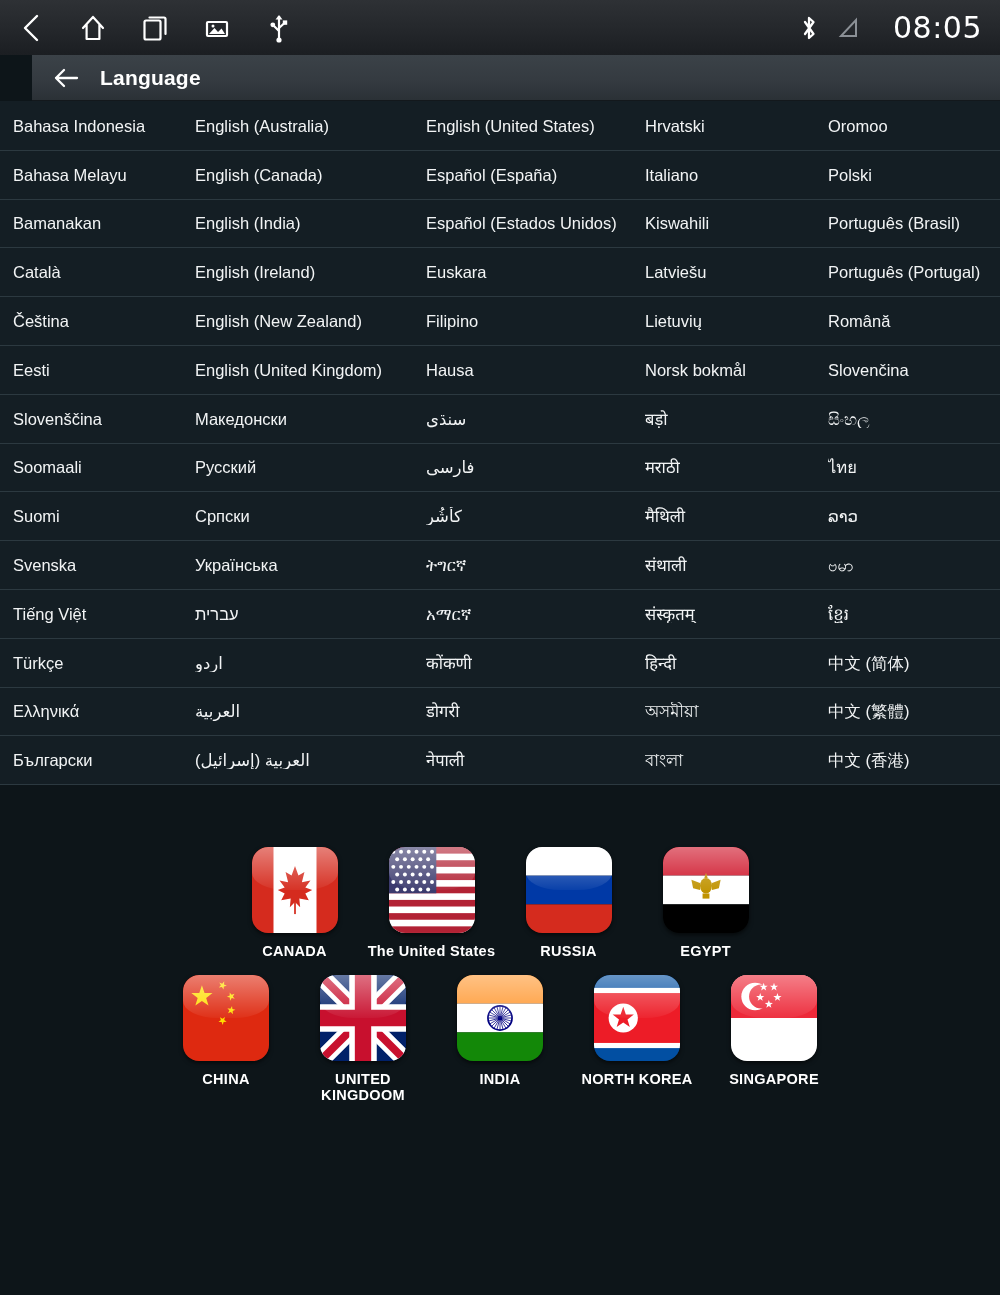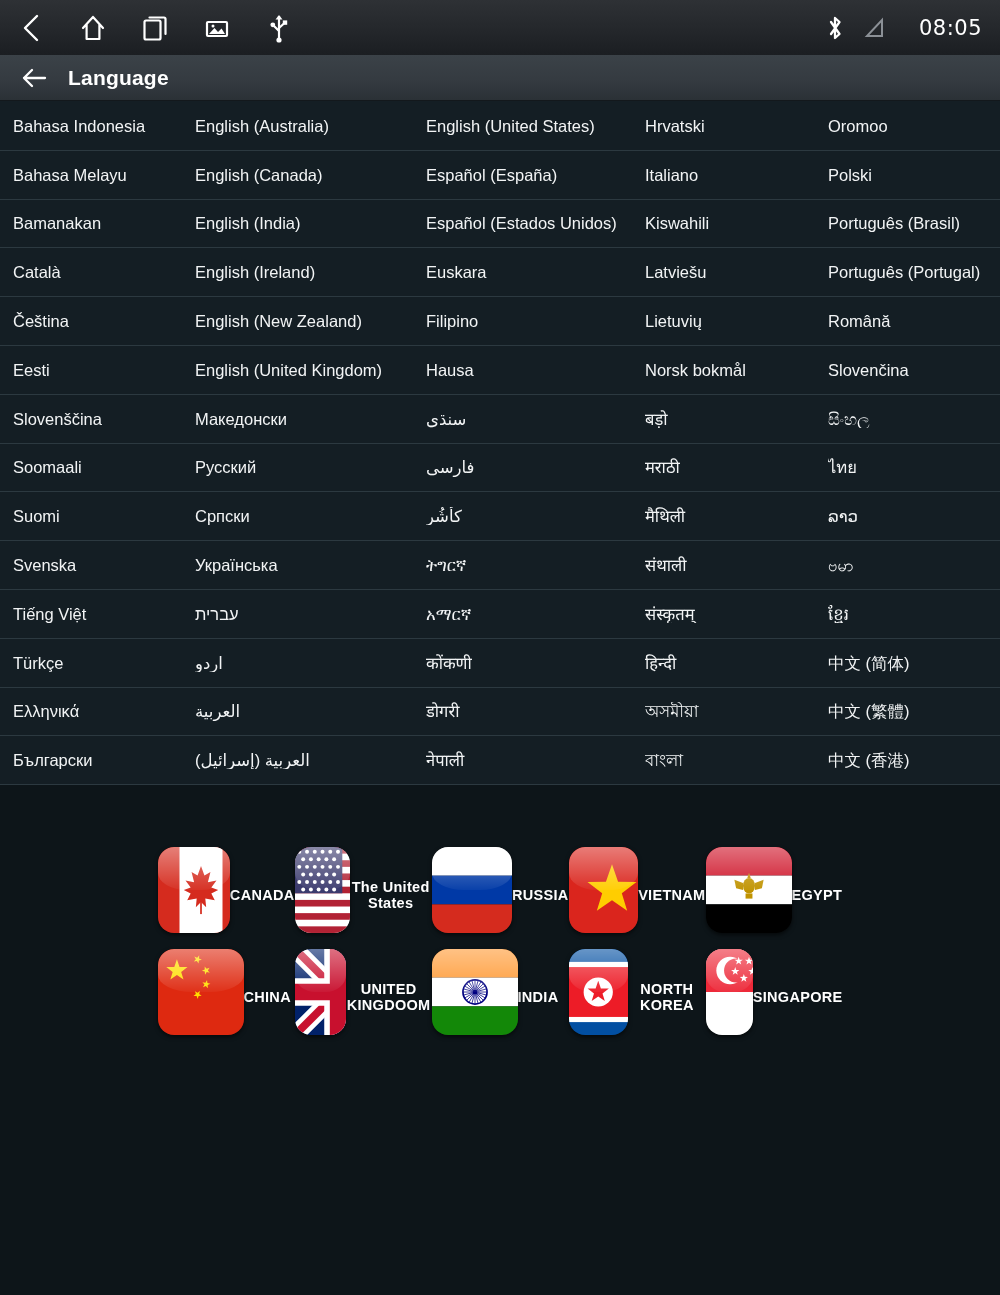--- a/index.html
+++ b/index.html
@@ -24,32 +24,33 @@
     display: flex; align-items: center; justify-content: center;
   }
   .sb-icon svg { display: block; }
   .sb-right {
     position: absolute; right: 0; top: 0; height: 55px;
     display: flex; align-items: center; padding-right: 18px;
   }
   .sb-right .sb-icon { width: 40px; }
   #clock {
     color: #ffffff;
-    font-size: 21px;
+    font-size: 30px;
     letter-spacing: 0.5px;
     margin-left: 24px;
     font-family: "DejaVu Sans", sans-serif;
   }
 
   
   #title-bar {
     height: 46px;
     background: linear-gradient(to bottom, #3b4248 0%, #343a40 60%, #2b3136 100%);
     display: flex; align-items: center;
     border-bottom: 1px solid #13181c;
+    margin-left: 32px;
   }
   #back-arrow {
     width: 68px; height: 46px;
     display: flex; align-items: center; justify-content: center;
   }
   #page-title {
     color: #ffffff;
     font-size: 21px;
     font-weight: bold;
     letter-spacing: 0.2px;
@@ -88,20 +89,21 @@
     padding-top: 62px;
   }
   .flag-row {
     display: flex;
     justify-content: center;
     margin-bottom: 16px;
   }
   .flag-item {
     width: 137px;
     display: flex;
+    flex-direction: column;
     align-items: center;
   }
   .flag-box {
     width: 86px; height: 86px;
     border-radius: 16px;
     overflow: hidden;
     position: relative;
     box-shadow: 0 2px 4px rgba(0,0,0,0.6);
   }
   .flag-box svg { display: block; width: 86px; height: 86px; }
@@ -355,30 +357,20 @@
             <rect y="33.3" width="100" height="33.4" fill="#0039a6"></rect>
             <rect y="66.7" width="100" height="33.3" fill="#d52b1e"></rect>
           </svg>
           <div class="flag-gloss"></div>
         </div>
         <div class="flag-label">RUSSIA</div>
       </div>
       <div class="flag-item">
         <div class="flag-box">
           <svg viewBox="0 0 100 100" preserveAspectRatio="none">
-            <rect width="100" height="100" fill="#da251d"></rect>
-            <polygon points="50.00,20.00 57.05,40.29 78.53,40.73 61.41,53.71 67.63,74.27 50.00,62.00 32.37,74.27 38.59,53.71 21.47,40.73 42.95,40.29" fill="#ffcd00"></polygon>
-          </svg>
-          <div class="flag-gloss"></div>
-        </div>
-        <div class="flag-label">VIETNAM</div>
-      </div>
-      <div class="flag-item">
-        <div class="flag-box">
-          <svg viewBox="0 0 100 100" preserveAspectRatio="none">
             <rect width="100" height="33.3" fill="#ce1126"></rect>
             <rect y="33.3" width="100" height="33.4" fill="#fff"></rect>
             <rect y="66.7" width="100" height="33.3" fill="#000"></rect>
             <g fill="#c09300">
               <ellipse cx="50" cy="45" rx="7" ry="9"></ellipse>
               <path d="M43 42 L33 38 L35 48 L43 50 Z"></path>
               <path d="M57 42 L67 38 L65 48 L57 50 Z"></path>
               <rect x="46" y="54" width="8" height="6"></rect>
               <path d="M50 30 L52 36 L48 36 Z"></path>
             </g>

